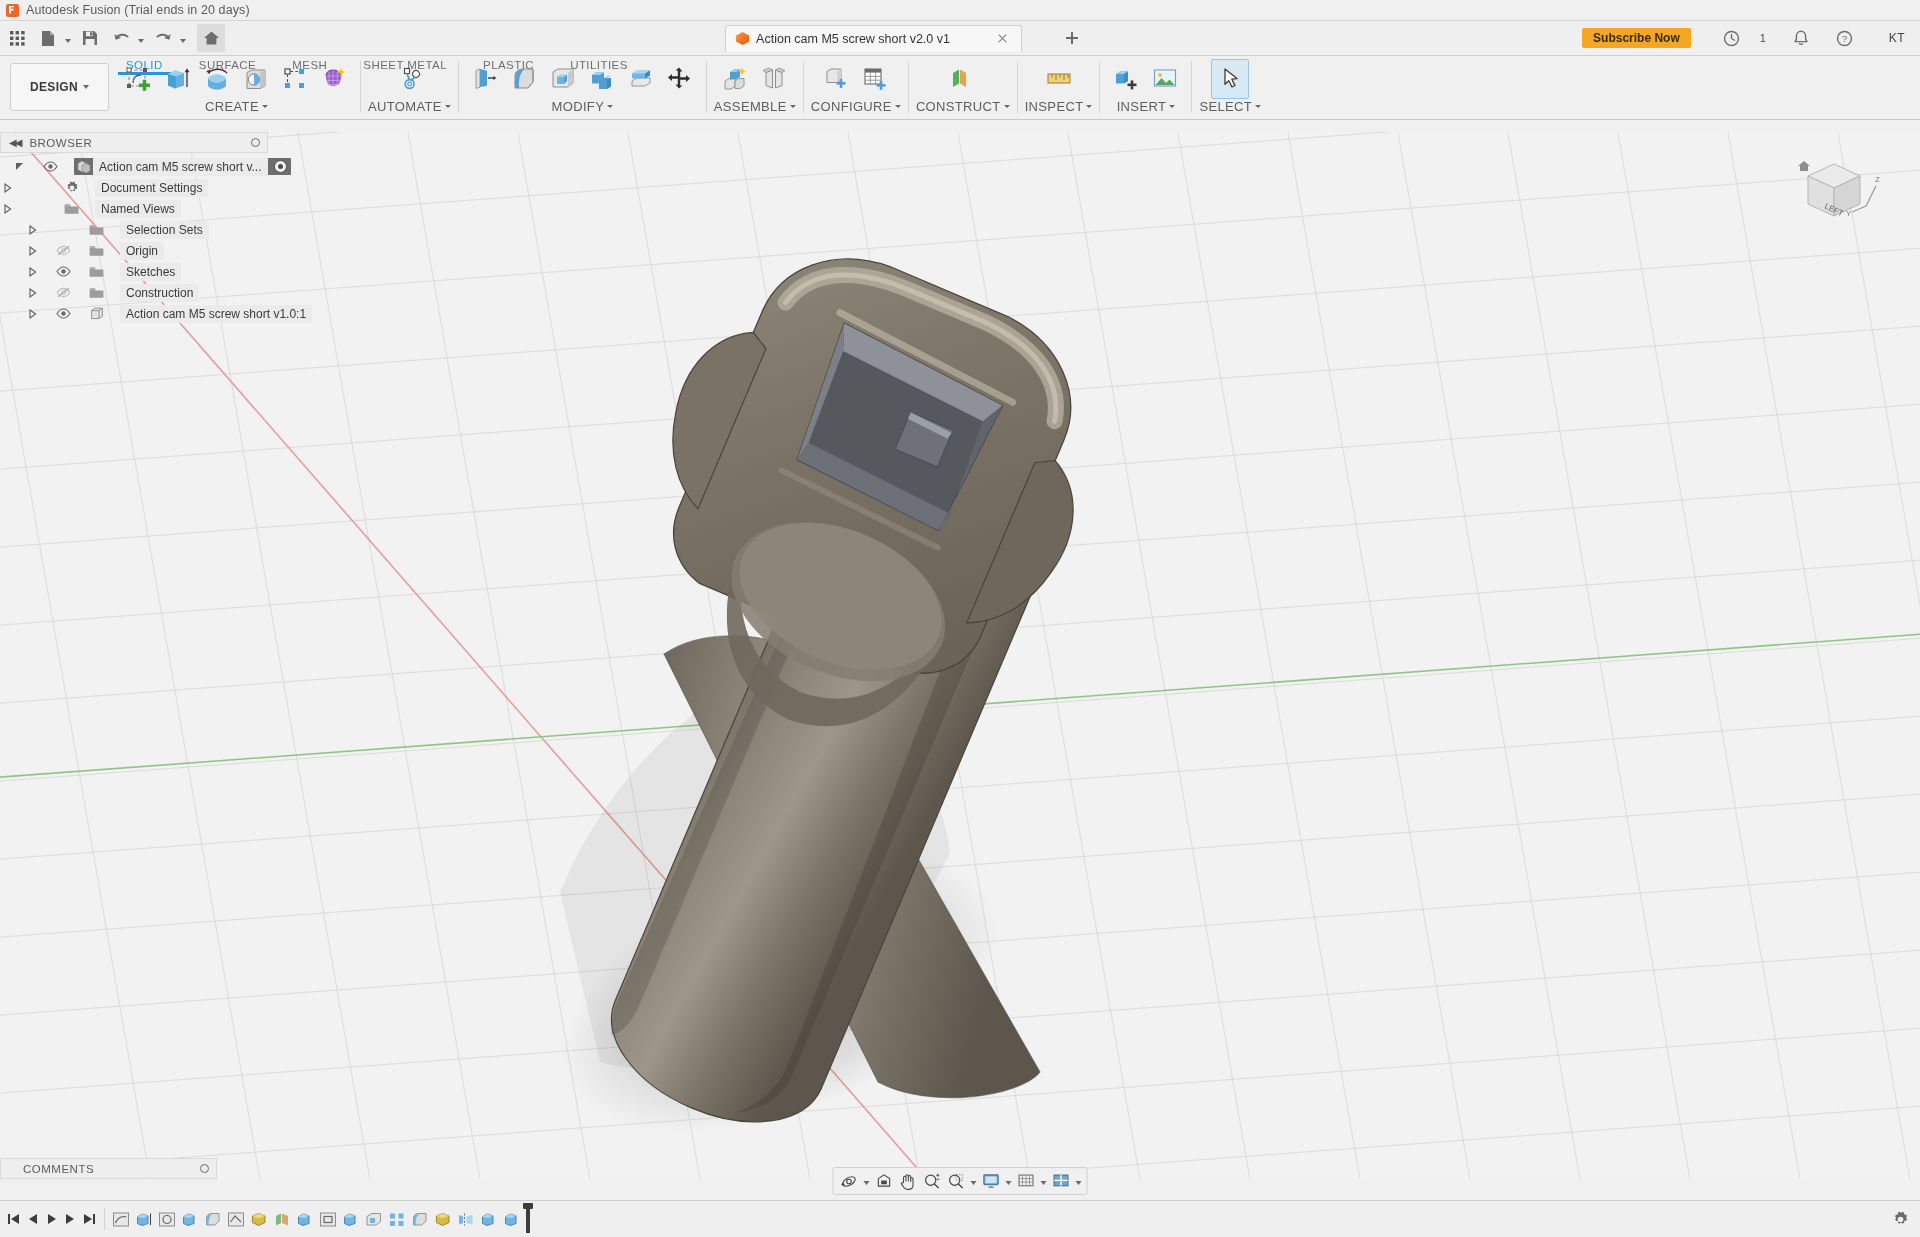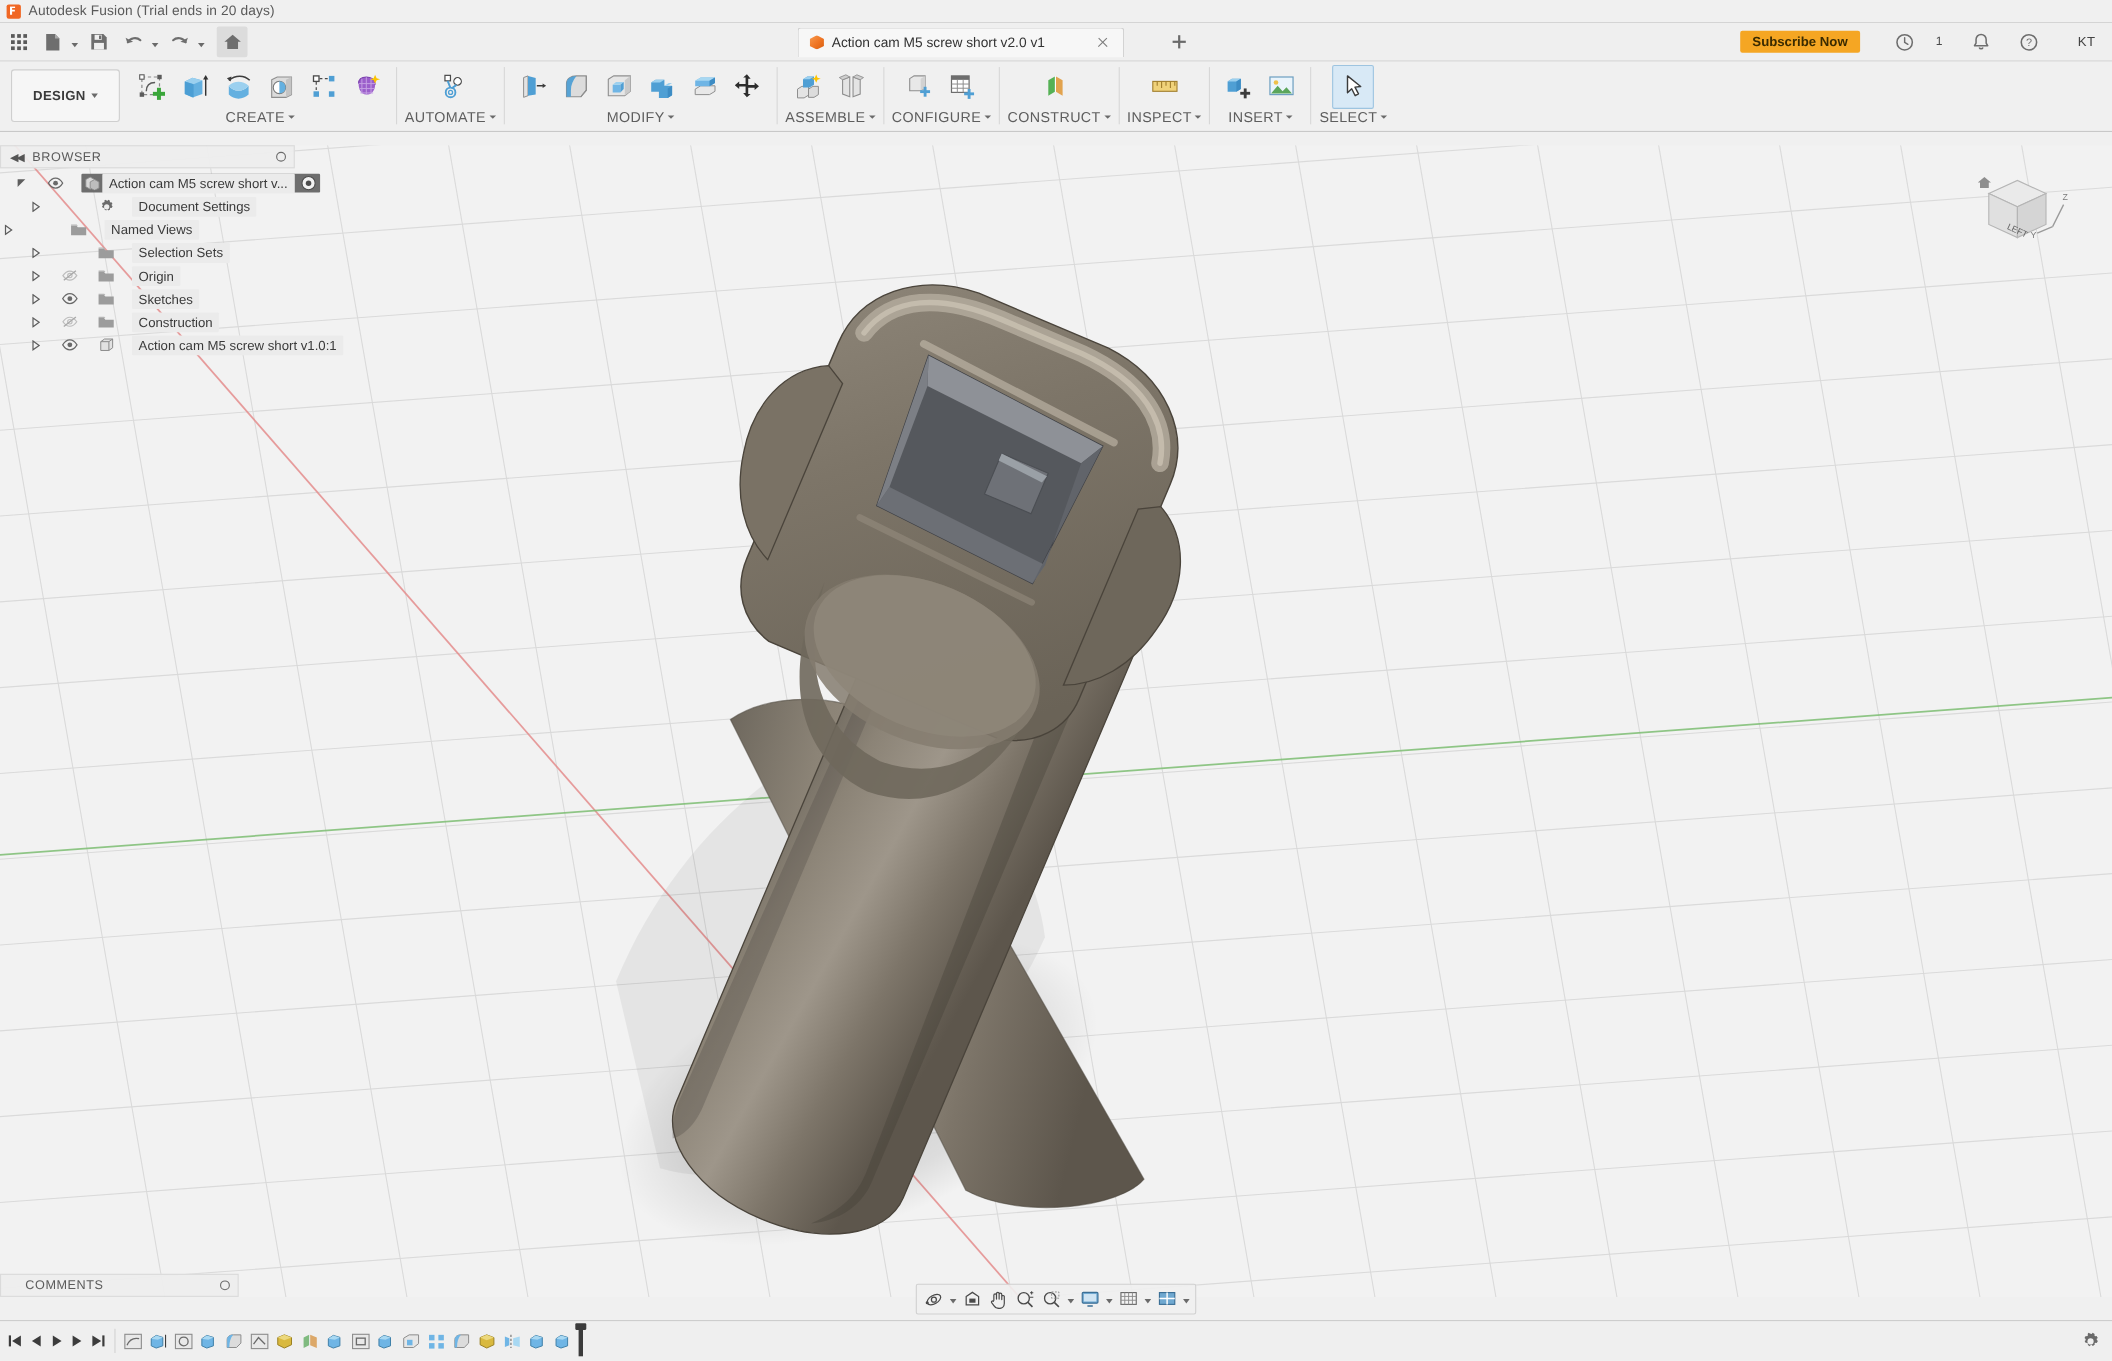--- a/index.html
+++ b/index.html
@@ -311,20 +311,28 @@
           <text x="9" y="13" font-size="10.5" font-family="Liberation Sans, sans-serif" fill="#6e6e6e" text-anchor="middle">?</text>
         </svg>
       </div>
 
       <div class="user-chip">KT</div>
     </div>
   </div>
 
   <div class="ribbon">
 
+    <div class="ribbon-tabs">
+      <div class="rtab active">SOLID</div>
+      <div class="rtab">SURFACE</div>
+      <div class="rtab">MESH</div>
+      <div class="rtab">SHEET METAL</div>
+      <div class="rtab">PLASTIC</div>
+      <div class="rtab">UTILITIES</div>
+    </div>
 
     <div class="design-btn">
       <span>DESIGN</span>
       <span class="caret"></span>
     </div>
 
     <div class="panels" style="margin-left:8px;">
 
       <div class="panel">
         <div class="panel-icons">
@@ -838,21 +846,21 @@
               <path d="M5 5.4 L9 3.2 L13 5.4 L13 11 L9 13 L5 11 Z" fill="#bdbdbd" stroke="#8a8a8a" stroke-width=".8"></path>
             </svg>
           </span>
           <span class="nlabel">Action cam M5 screw short v...</span>
           <span class="radio">
               <b></b>
             </span>
         </span>
       </div>
 
-      <div class="node" style="padding-left:25px;">
+      <div class="node" style="">
         <span class="arrow">
           <svg width="9" height="10" viewBox="0 0 9 10">
               <path d="M2 1 L7.6 5 L2 9 Z" fill="none" stroke="#5e5e5e" stroke-width="1.1"></path>
             </svg>
         </span>
         <span class="eye"></span>
         <span class="nico">
           <svg width="14" height="14" viewBox="0 0 14 14">
             <path d="M7 1.2l.9.2.6-.8 1.5.9-.2.9.7.7.9-.2.9 1.5-.8.6.1.9.8.6-.9 1.5-.9-.2-.7.7.2.9-1.5.9-.6-.8-.9.1-.6.8-1.5-.9.2-.9-.7-.7-.9.2-.9-1.5.8-.6-.1-.9-.8-.6.9-1.5.9.2.7-.7-.2-.9L5.5.6z" fill="#6a6a6a"></path>
             <circle cx="7" cy="7" r="2.4" fill="#ececec"></circle>

